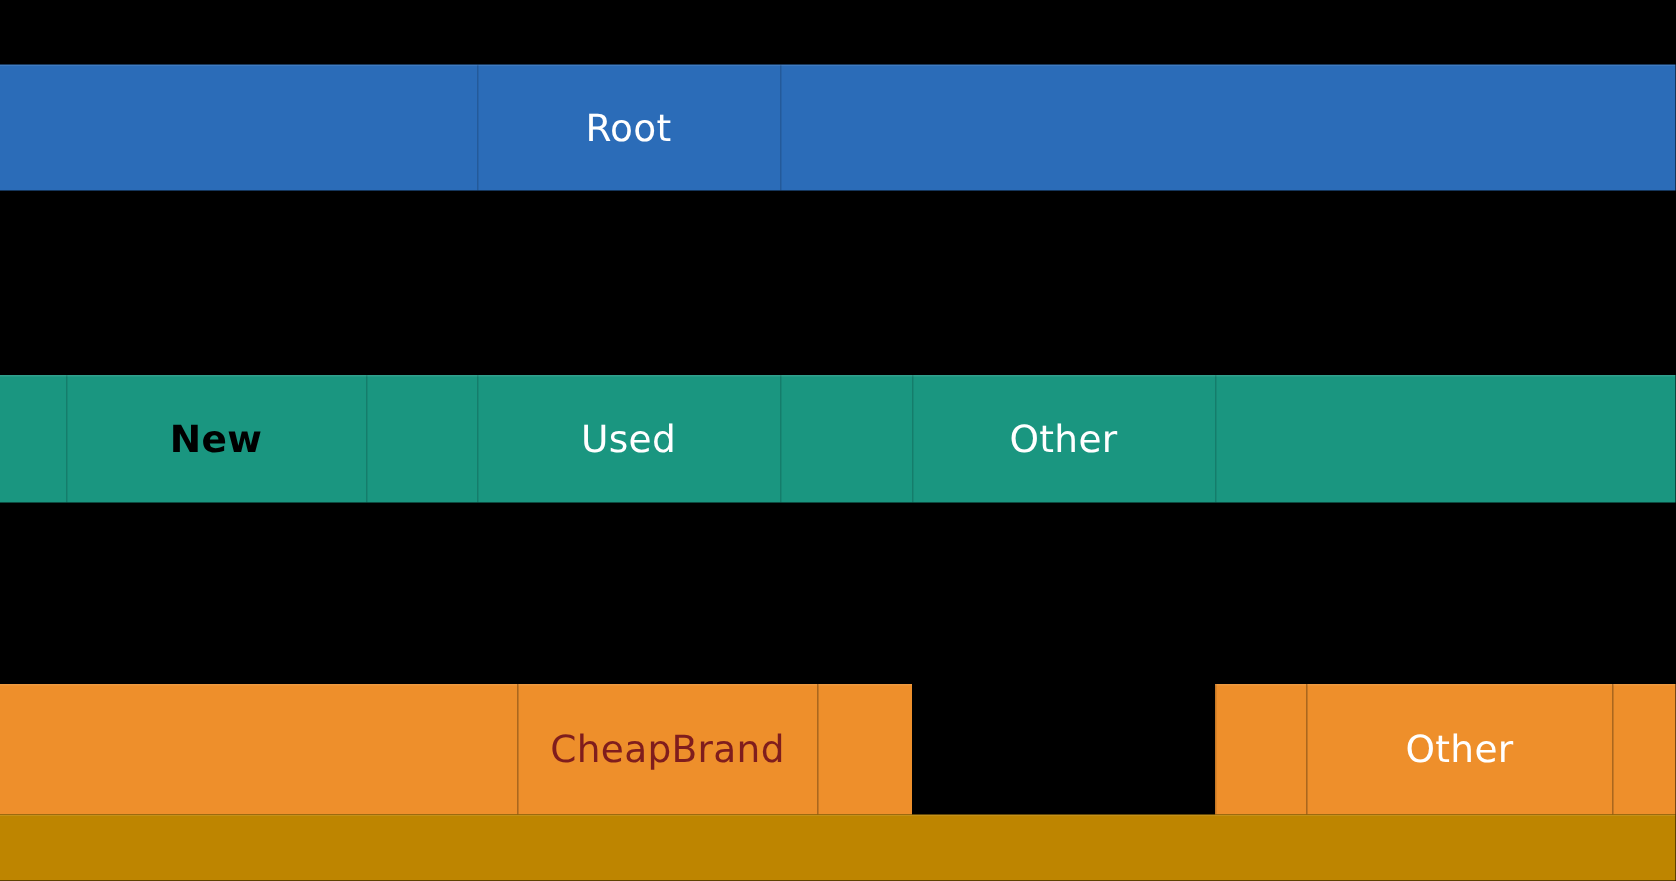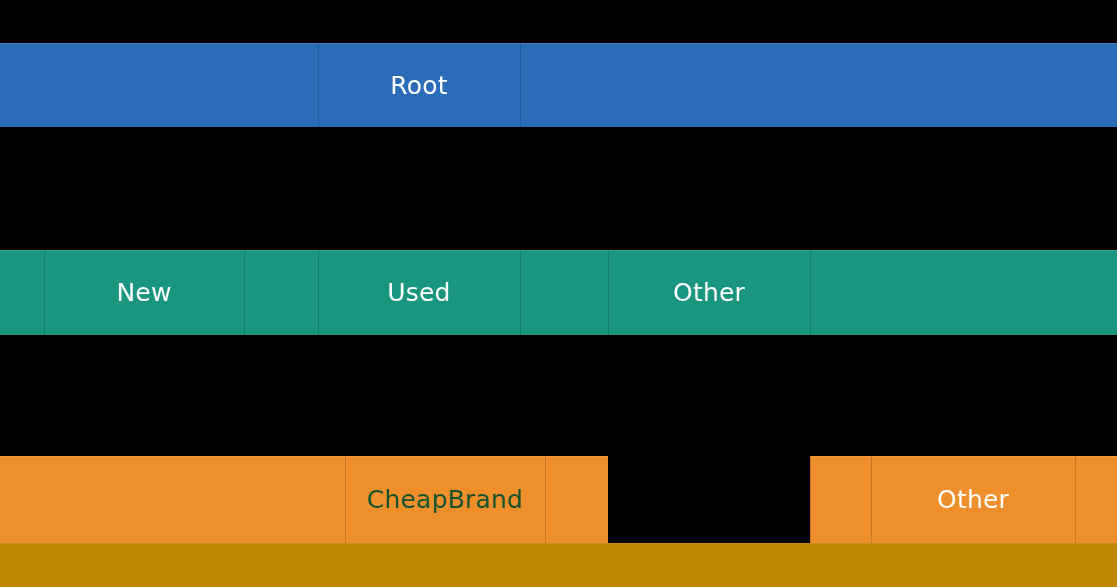--- a/index.html
+++ b/index.html
@@ -82,21 +82,21 @@
       </div>
       <div class="seg sep-left edge-top" style="left: 520px; width: 597px; background: rgb(43, 108, 184);">
         <span class="seg-label" style="font-size: 25px; color: rgb(255, 255, 255);"></span>
       </div>
     </div>
     <div class="band" style="top: 250px; height: 85px;">
       <div class="seg edge-top" style="left: 0px; width: 44px; background: rgb(26, 150, 128);">
         <span class="seg-label" style="font-size: 25px; color: rgb(255, 255, 255);"></span>
       </div>
       <div class="seg sep-left edge-top" style="left: 44px; width: 200px; background: rgb(26, 150, 128);">
-        <span class="seg-label" style="font-size: 25px; color: #ffffff;">New</span>
+        <span class="seg-label" style="font-size: 25px; color: #000000; font-weight: bold;">New</span>
       </div>
       <div class="seg sep-left edge-top" style="left: 244px; width: 74px; background: rgb(26, 150, 128);">
         <span class="seg-label" style="font-size: 25px; color: rgb(255, 255, 255);"></span>
       </div>
       <div class="seg sep-left edge-top" style="left: 318px; width: 202px; background: rgb(26, 150, 128);">
         <span class="seg-label" style="font-size: 25px; color: rgb(255, 255, 255);">Used</span>
       </div>
       <div class="seg sep-left edge-top" style="left: 520px; width: 88px; background: rgb(26, 150, 128);">
         <span class="seg-label" style="font-size: 25px; color: rgb(255, 255, 255);"></span>
       </div>
@@ -105,21 +105,21 @@
       </div>
       <div class="seg sep-left edge-top" style="left: 810px; width: 307px; background: rgb(26, 150, 128);">
         <span class="seg-label" style="font-size: 25px; color: rgb(255, 255, 255);"></span>
       </div>
     </div>
     <div class="band" style="top: 456px; height: 87px;">
       <div class="seg edge-top" style="left: 0px; width: 345px; background: rgb(238, 143, 43);">
         <span class="seg-label" style="font-size: 25px; color: rgb(255, 255, 255);"></span>
       </div>
       <div class="seg sep-left edge-top" style="left: 345px; width: 200px; background: rgb(238, 143, 43);">
-        <span class="seg-label" style="font-size: 25px; color: #14532d;">CheapBrand</span>
+        <span class="seg-label" style="font-size: 25px; color: #7f1d1d;">CheapBrand</span>
       </div>
       <div class="seg sep-left edge-top" style="left: 545px; width: 63px; background: rgb(238, 143, 43);">
         <span class="seg-label" style="font-size: 25px; color: rgb(255, 255, 255);"></span>
       </div>
       <div class="seg sep-left edge-top" style="left: 810px; width: 61px; background: rgb(238, 143, 43);">
         <span class="seg-label" style="font-size: 25px; color: rgb(255, 255, 255);"></span>
       </div>
       <div class="seg sep-left edge-top" style="left: 871px; width: 204px; background: rgb(238, 143, 43);">
         <span class="seg-label" style="font-size: 25px; color: rgb(255, 255, 255);">Other</span>
       </div>

